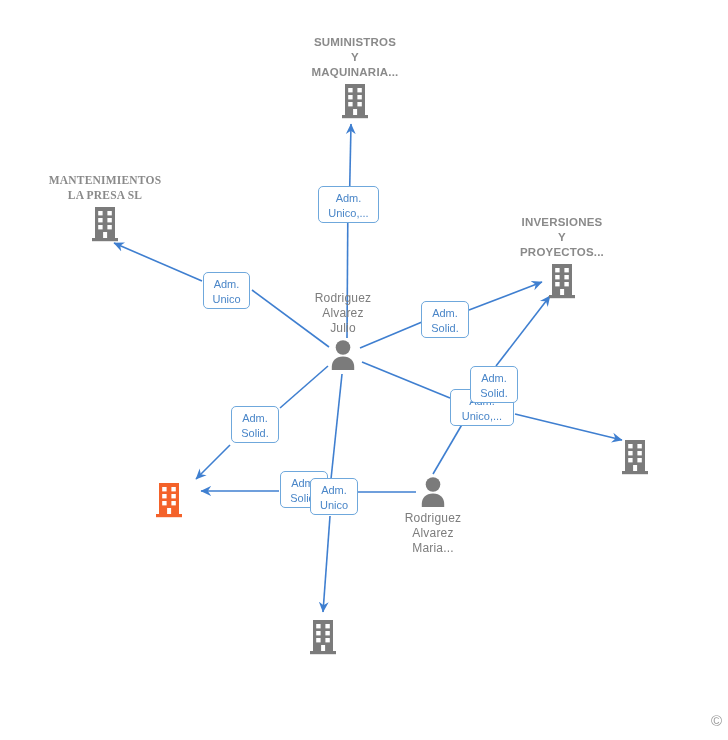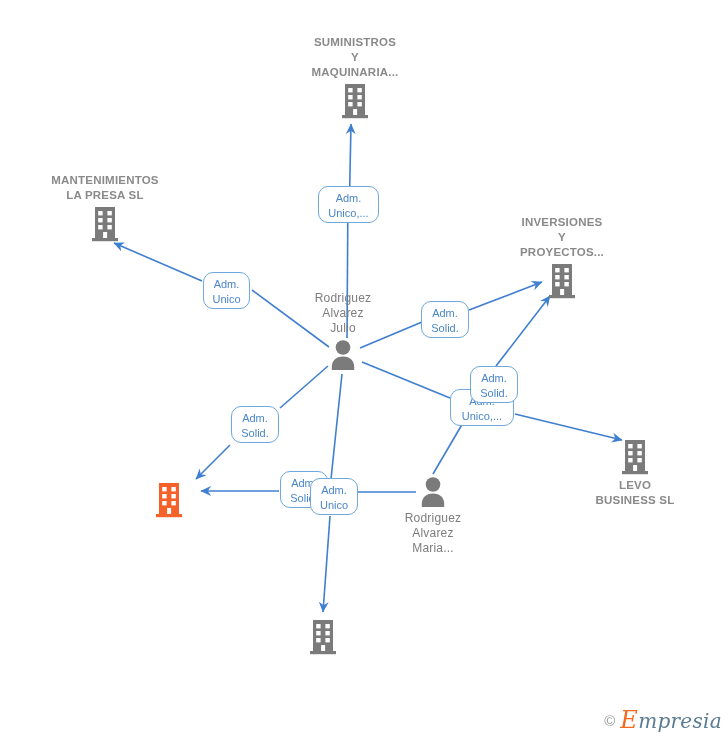--- a/index.html
+++ b/index.html
@@ -21,21 +21,21 @@
     font-weight:bold;white-space:pre-line;
   }
   .node.person .caption{font-weight:normal;font-size:12px;color:#7d7d7d;text-align:center;}
   .node.label-above .caption{margin-bottom:3px;}
   .node.label-below .caption{margin-top:3px;}
   .node.highlight .caption{color:#7a7a7a;}
 
   
   .elabel{
     position:absolute;box-sizing:border-box;
-    background:#ffffff;border:1px solid #6fa8dc;border-radius:10px;
+    background:#ffffff;border:1px solid #6fa8dc;border-radius:5px;
     color:#4a86c8;font-size:11px;line-height:15px;
     padding:4px 8px 5px 8px;text-align:center;white-space:pre-line;
   }
 
   
   #watermark{
     position:absolute;right:10px;bottom:8px;
     display:flex;align-items:center;gap:5px;
     font-size:19px;line-height:22px;
   }
@@ -97,21 +97,21 @@
               <rect x="8.2" y="5" width="4.4" height="4.4"></rect>
               <rect x="17.4" y="5" width="4.4" height="4.4"></rect>
               <rect x="8.2" y="12" width="4.4" height="4.4"></rect>
               <rect x="17.4" y="12" width="4.4" height="4.4"></rect>
               <rect x="8.2" y="19" width="4.4" height="4.4"></rect>
               <rect x="17.4" y="19" width="4.4" height="4.4"></rect>
               <rect x="13.1" y="26" width="4" height="6"></rect>
             </g>
           </svg></span>
       </div>
-      <div class="node company label-above" style="left: 101px; top: 173px;">
+      <div class="node company label-above" style="left: 101px; top: 173px; font-family: Liberation Serif, serif;">
         <div class="caption">MANTENIMIENTOS
 LA PRESA SL</div>
         <span class="glyph"><svg width="30" height="36" viewBox="0 0 30 36" xmlns="http://www.w3.org/2000/svg">
             <rect x="5" y="1" width="20" height="31" fill="#7b7b7b"></rect>
             <rect x="2" y="32" width="26" height="3.2" fill="#7b7b7b"></rect>
             <g fill="#ffffff">
               <rect x="8.2" y="5" width="4.4" height="4.4"></rect>
               <rect x="17.4" y="5" width="4.4" height="4.4"></rect>
               <rect x="8.2" y="12" width="4.4" height="4.4"></rect>
               <rect x="17.4" y="12" width="4.4" height="4.4"></rect>
@@ -146,22 +146,20 @@
             <g fill="#ffffff">
               <rect x="8.2" y="5" width="4.4" height="4.4"></rect>
               <rect x="17.4" y="5" width="4.4" height="4.4"></rect>
               <rect x="8.2" y="12" width="4.4" height="4.4"></rect>
               <rect x="17.4" y="12" width="4.4" height="4.4"></rect>
               <rect x="8.2" y="19" width="4.4" height="4.4"></rect>
               <rect x="17.4" y="19" width="4.4" height="4.4"></rect>
               <rect x="13.1" y="26" width="4" height="6"></rect>
             </g>
           </svg></span>
-        <div class="caption">LEVO
-BUSINESS  SL</div>
       </div>
       <div class="node company highlight label-below" style="left: 165px; top: 482px;">
         <span class="glyph"><svg width="30" height="36" viewBox="0 0 30 36" xmlns="http://www.w3.org/2000/svg">
             <rect x="5" y="1" width="20" height="31" fill="#f4622a"></rect>
             <rect x="2" y="32" width="26" height="3.2" fill="#f4622a"></rect>
             <g fill="#ffffff">
               <rect x="8.2" y="5" width="4.4" height="4.4"></rect>
               <rect x="17.4" y="5" width="4.4" height="4.4"></rect>
               <rect x="8.2" y="12" width="4.4" height="4.4"></rect>
               <rect x="17.4" y="12" width="4.4" height="4.4"></rect>
@@ -220,15 +218,14 @@
       <div class="elabel" style="left: 227px; top: 406px; width: 48px; height: 37px;">Adm.
 Solid.</div>
       <div class="elabel" style="left: 276px; top: 471px; width: 48px; height: 37px;">Adm.
 Solid.</div>
       <div class="elabel" style="left: 306px; top: 478px; width: 48px; height: 37px;">Adm.
 Unico</div>
     </div>
 
   <div id="watermark">
     <span class="c">©</span>
-    <span class="brand"><span class="cap">E</span><span>mpresia</span></span>
   </div>
 </div>
 
 </body></html>

